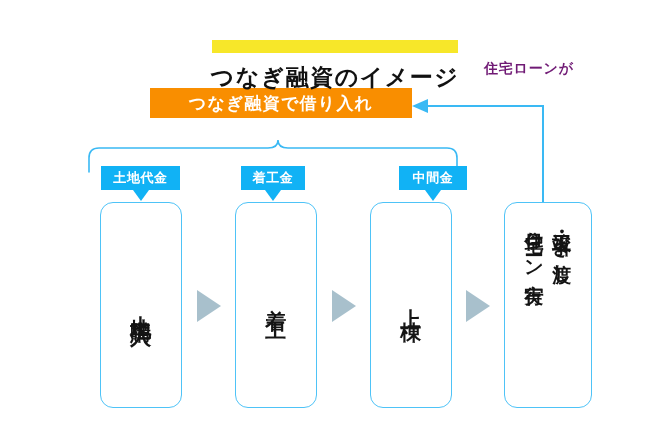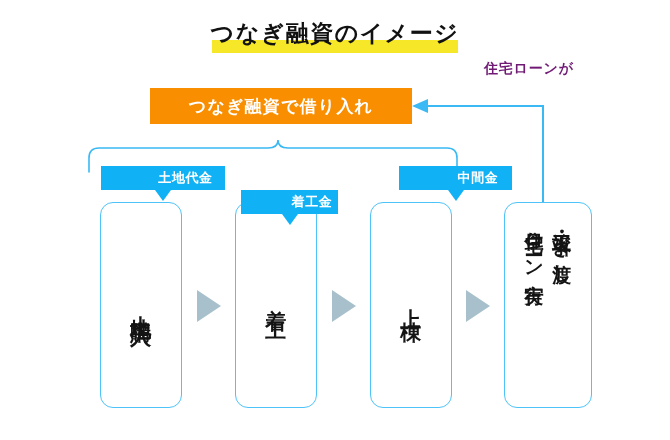--- a/index.html
+++ b/index.html
@@ -36,39 +36,40 @@
     letter-spacing: 1.5px;
     color: #111111;
     white-space: nowrap;
     z-index: 4;
   }
   .title .ink {
     position: relative;
     display: inline-block;
     padding: 0 4px;
     z-index: 2;
+    margin-top: 44px;
   }
   .title-highlight {
     position: absolute;
     left: 50%;
     top: 40px;
     transform: translateX(-50%);
     width: 246px;
     height: 13px;
     background: #f7e729;
     z-index: 1;
   }
 
   
   .loan-bar {
     position: absolute;
     left: 150px;
     top: 88px;
     width: 262px;
-    height: 36px;
+    height: 30px;
     background: #f98e00;
     display: flex;
     align-items: center;
     justify-content: center;
     color: #ffffff;
     font-size: 17px;
     font-weight: bold;
     letter-spacing: 1.2px;
     white-space: nowrap;
     z-index: 3;
@@ -107,36 +108,35 @@
     background: #11b2f5;
     color: #ffffff;
     font-size: 13px;
     font-weight: bold;
     letter-spacing: 0.6px;
     display: flex;
     align-items: center;
     justify-content: center;
     white-space: nowrap;
     z-index: 3;
-    padding-left: 45px;
   }
   .badge::after {
     content: "";
     position: absolute;
     left: 50%;
     top: 24px;
     margin-left: -8px;
     width: 0;
     height: 0;
     border-left: 8px solid transparent;
     border-right: 8px solid transparent;
     border-top: 11px solid #11b2f5;
   }
   .badge-1 { left: 101px; width: 79px; }
-  .badge-2 { left: 241px; width: 52px; margin-top: 24px; }
+  .badge-2 { left: 241px; width: 64px; }
   .badge-3 { left: 375px; width: 68px; margin-left: 24px; }
 
   
   .stage {
     position: absolute;
     top: 202px;
     height: 206px;
     box-sizing: border-box;
     border: 1.6px solid #4ec3f7;
     border-radius: 13px;

